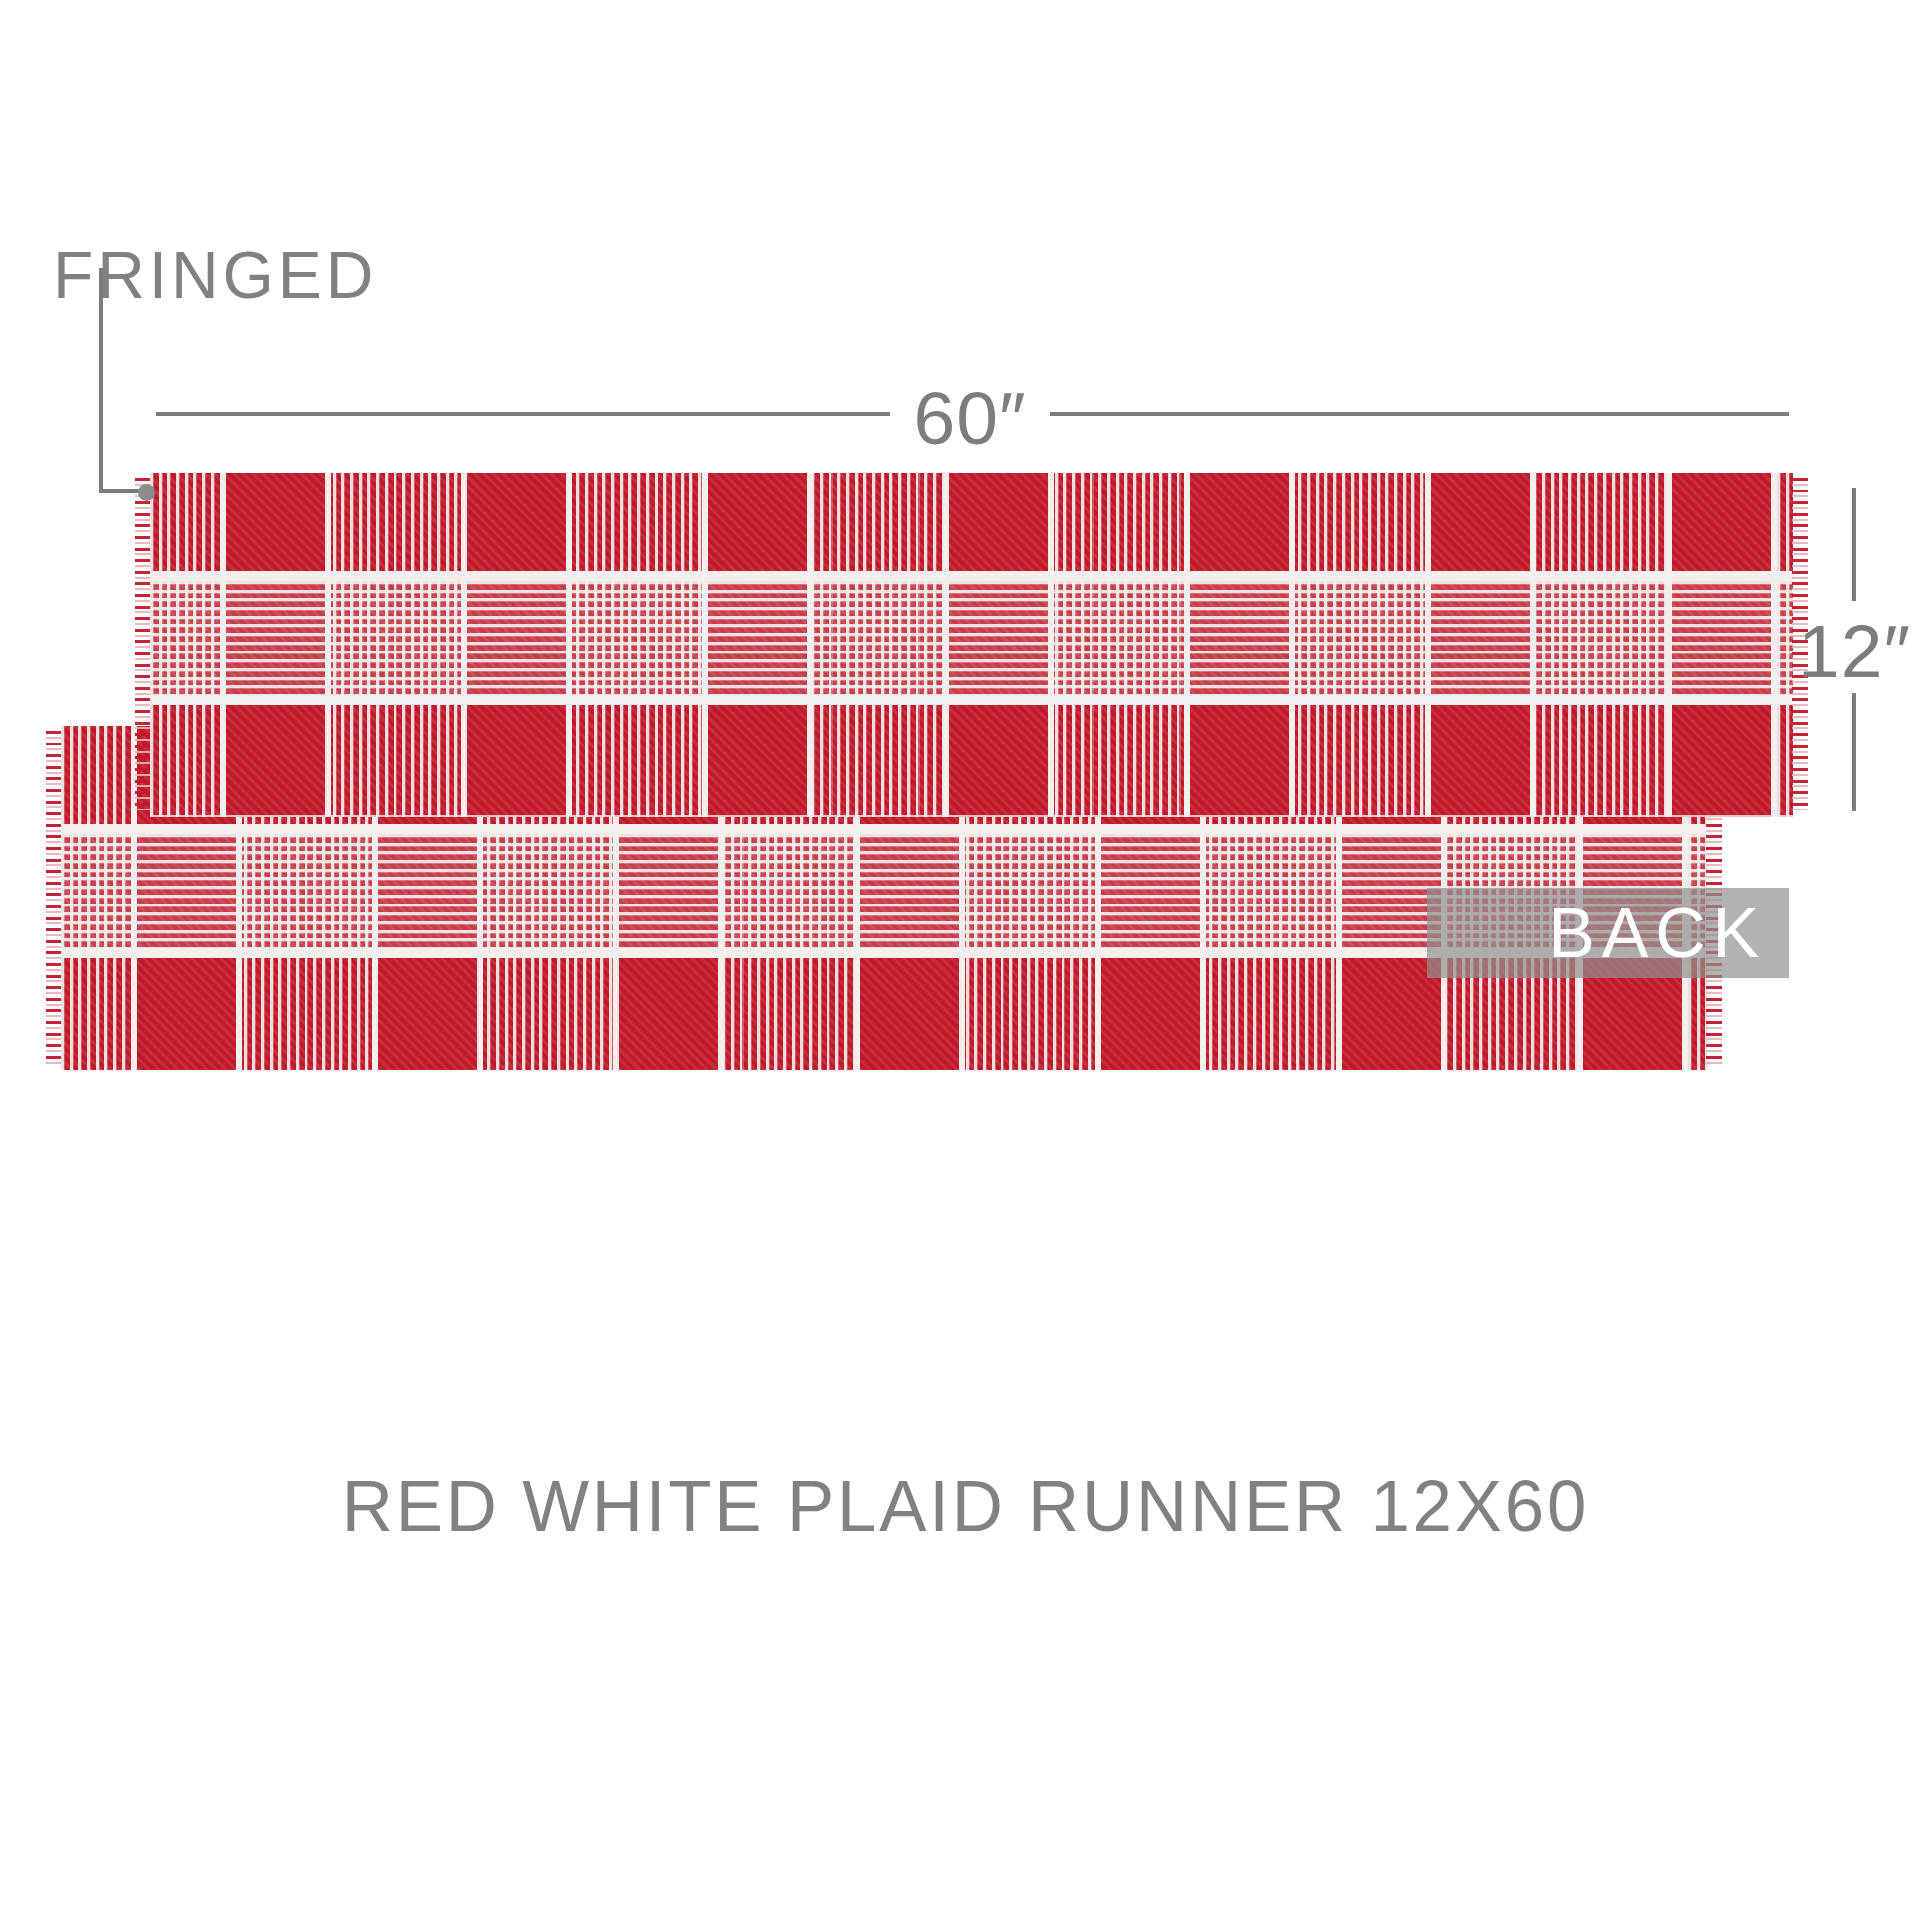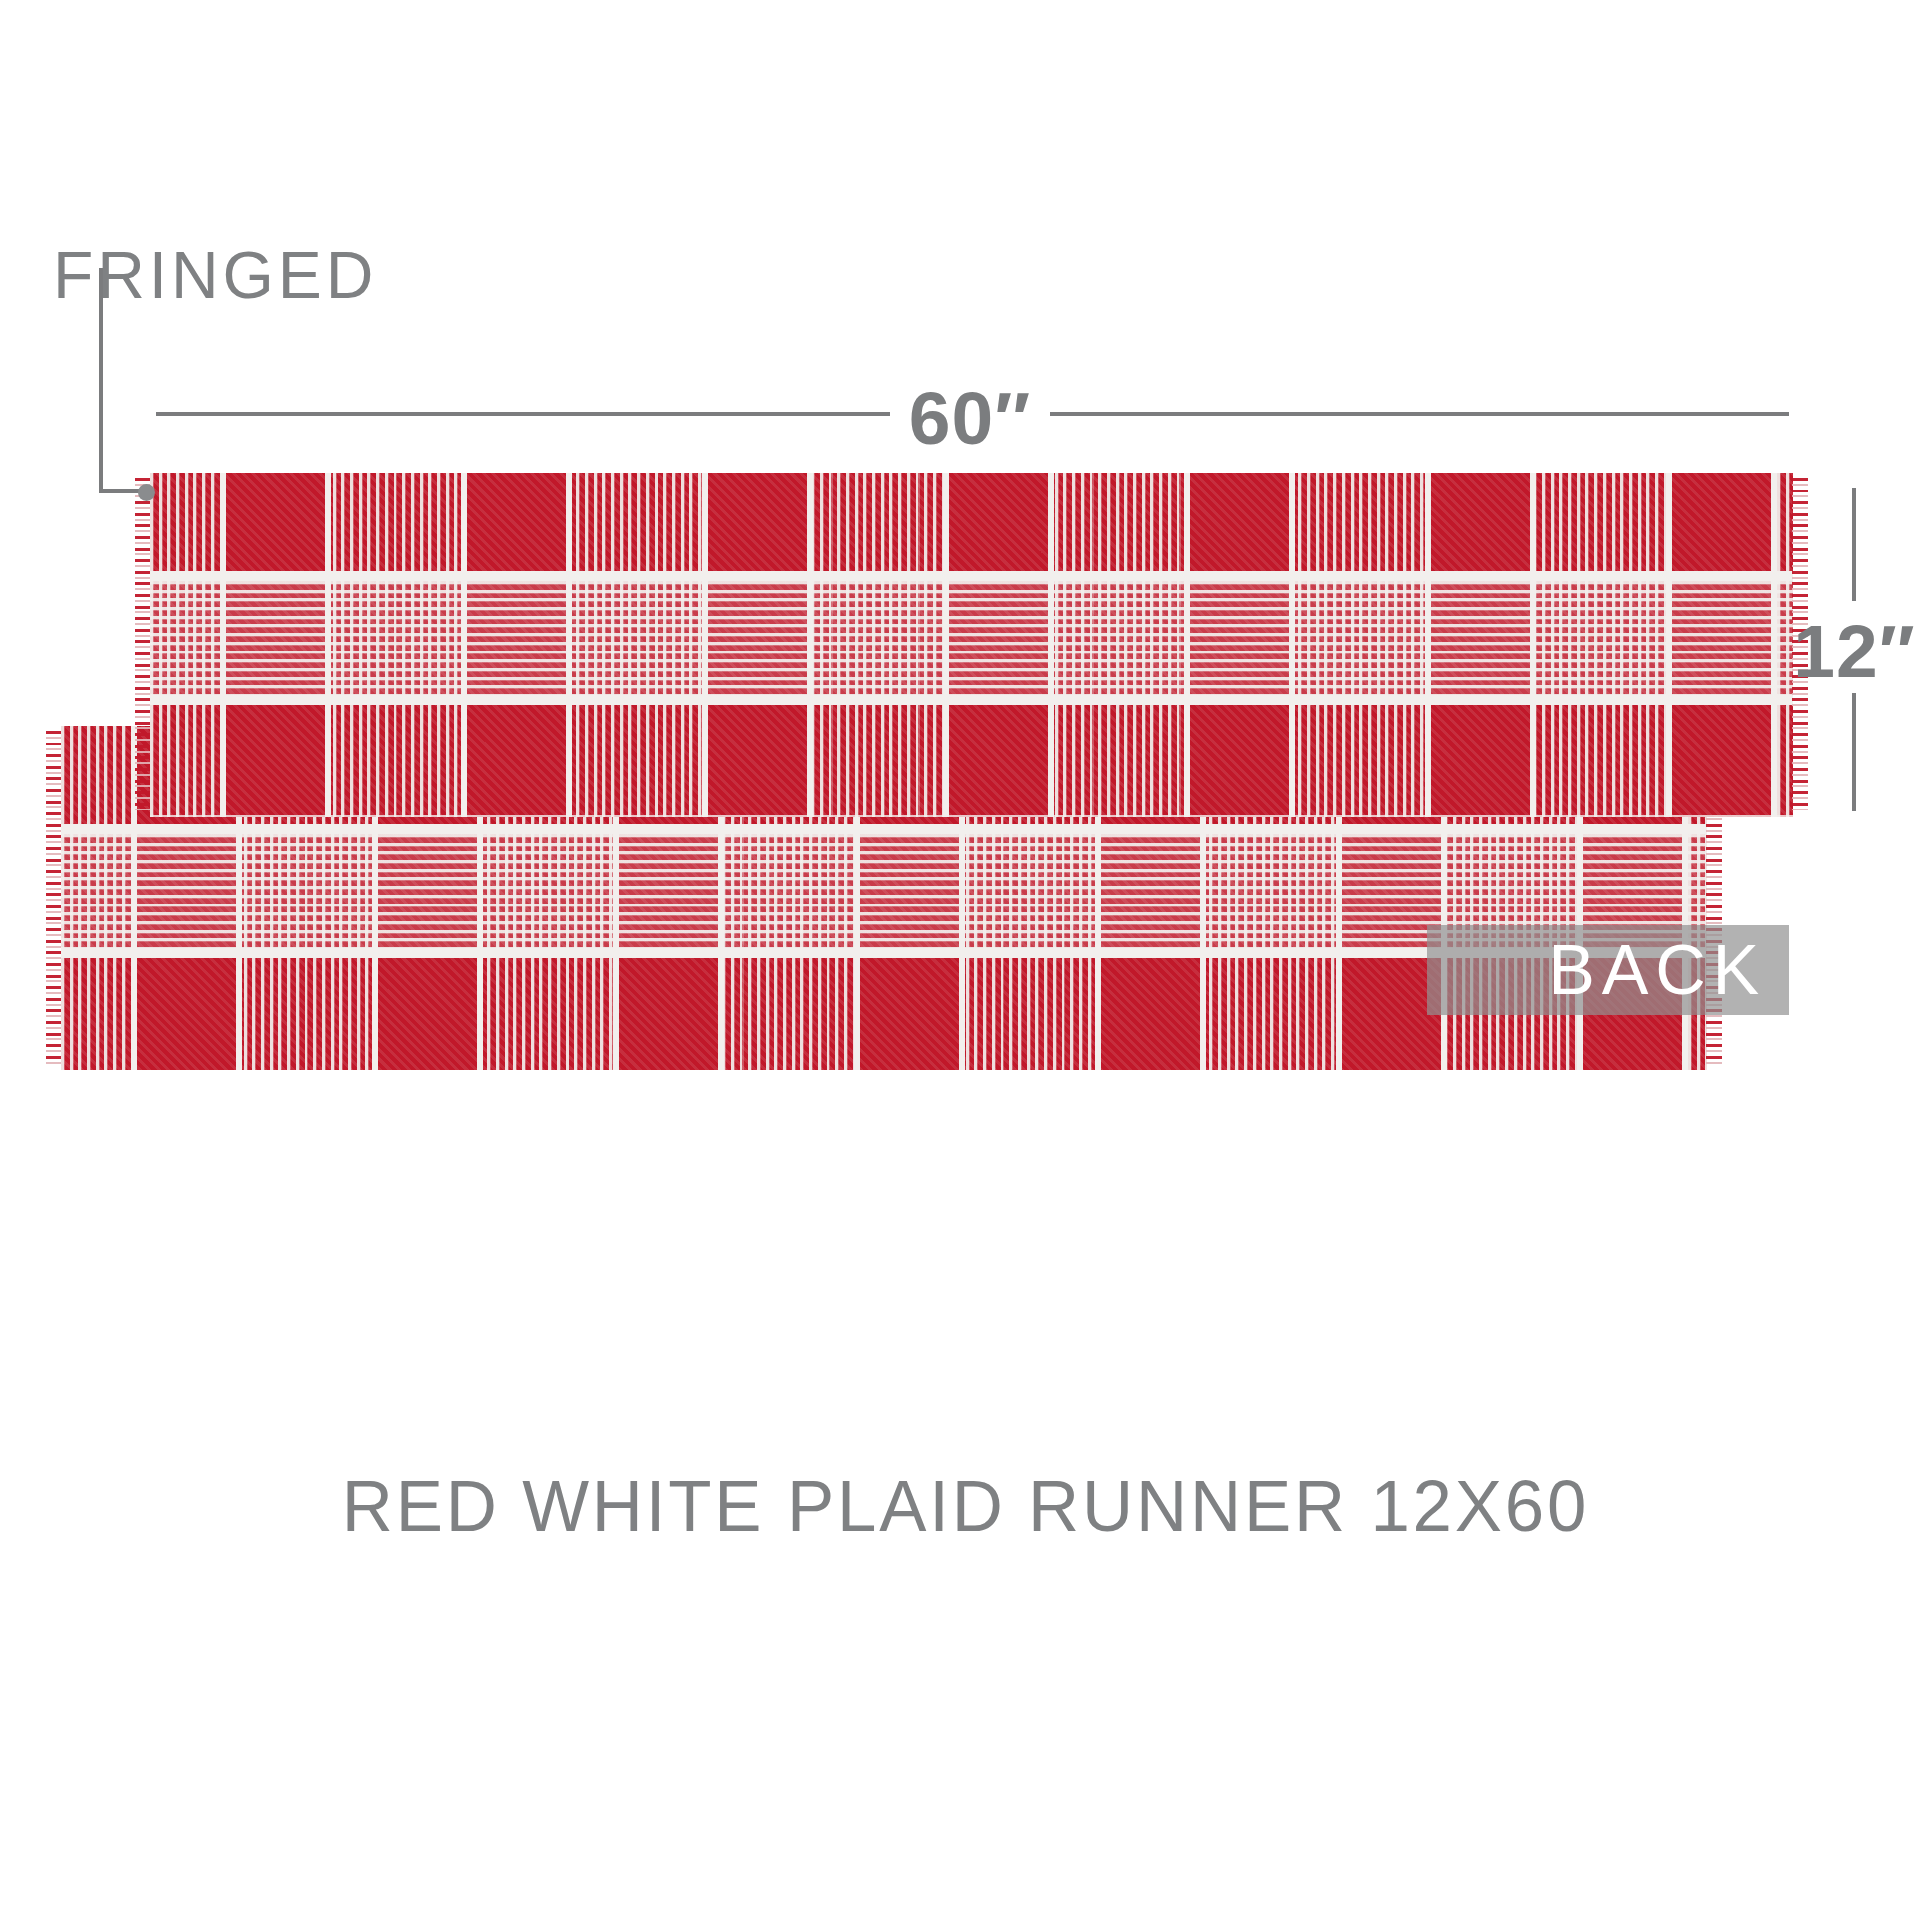--- a/index.html
+++ b/index.html
@@ -20,21 +20,21 @@
     white-space:nowrap;
     margin-top:48px;
   }
   .fringed-label{
     left:53px;top:189px;
     font-size:66px;
   }
   .dim-value{
     position:absolute;
     color:#7b7d7f;
-    font-weight:700;
+    font-weight:400;
     text-align:center;
     font-size:75px;
     letter-spacing:1px;
   }
   .width-value{left:888px;width:164px;top:375px;}
   .height-value{left:1782px;width:145px;top:608px;}
 
   
   .dim-line{position:absolute;background:#7b7c7e;}
   .wline-left {left:156px;top:412px;width:734px;height:3.9px;}
@@ -94,21 +94,21 @@
     position:absolute;
     height:90px;
     background:rgba(145,145,146,0.70);
     z-index:5;
     display:flex;align-items:center;
     color:#ffffff;
     font-size:70px;font-weight:300;letter-spacing:6.8px;
     white-space:nowrap;
   }
   .front-band{left:61px;top:572px;width:330px;justify-content:flex-start;padding-left:23px;box-sizing:border-box;}
-  .back-band{left:1427px;top:888px;width:362px;justify-content:flex-end;padding-right:23px;box-sizing:border-box;margin-top:37px;}
+  .back-band{left:1427px;top:888px;width:362px;justify-content:flex-end;padding-right:23px;box-sizing:border-box;}
 
   
   .caption{
     position:absolute;
     left:0;right:0;top:1464px;
     text-align:center;
     color:#7f8183;
     font-size:73px;font-weight:300;letter-spacing:2.9px;
     transform:scaleX(0.97);
     white-space:nowrap;

